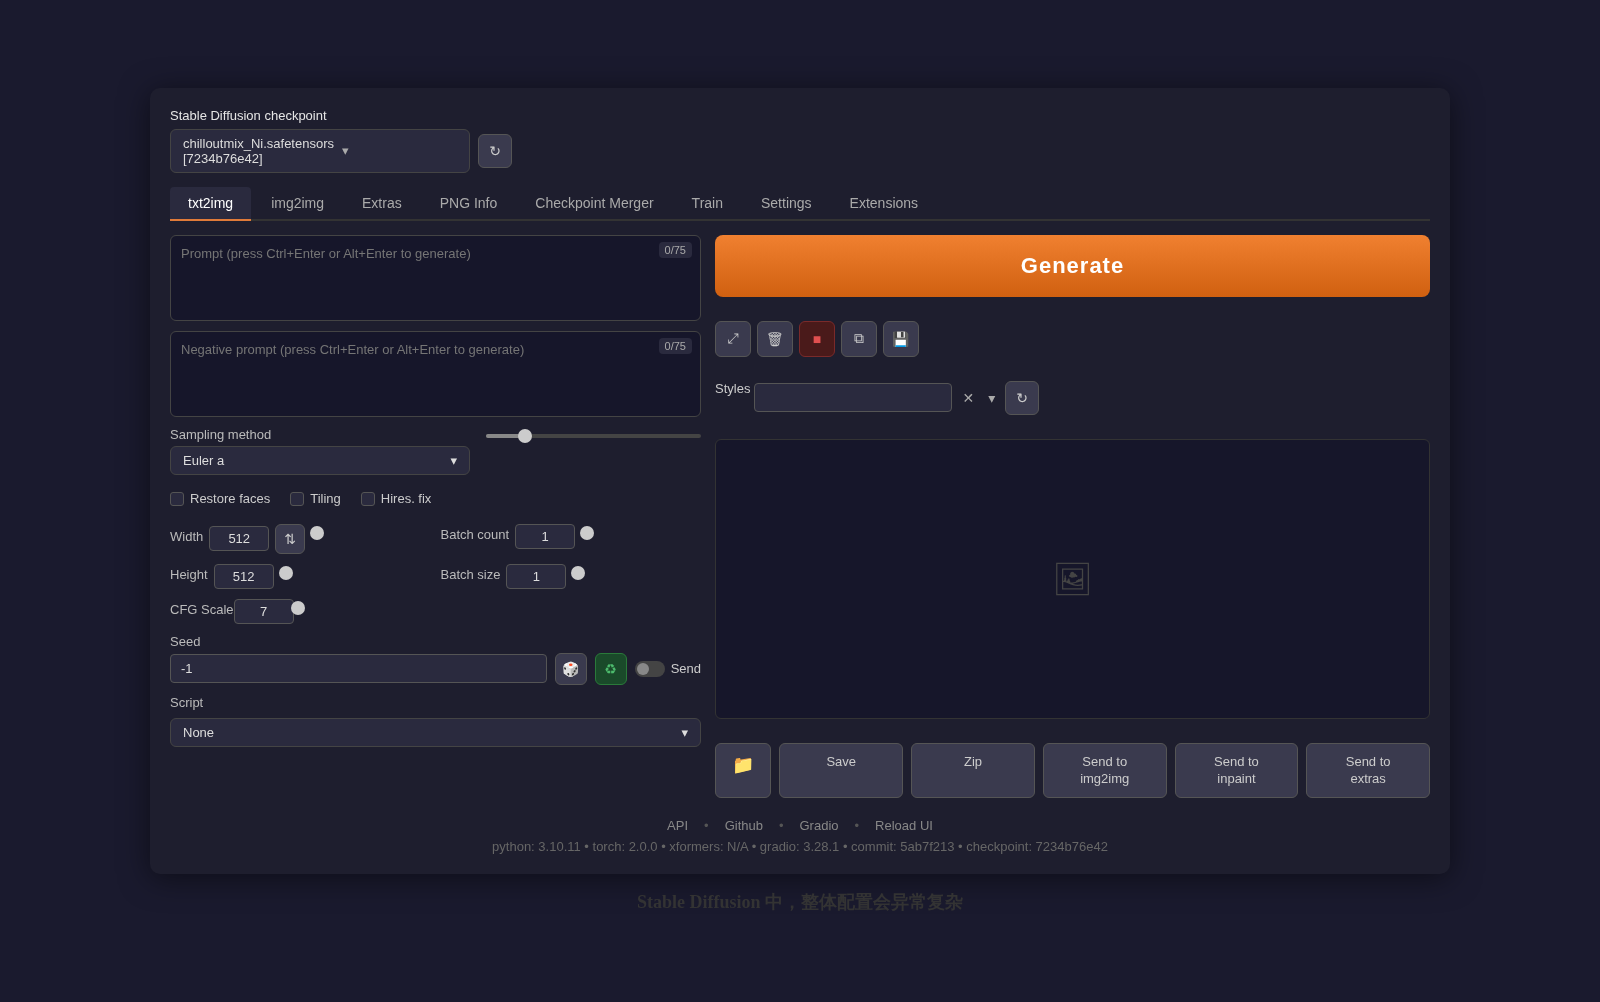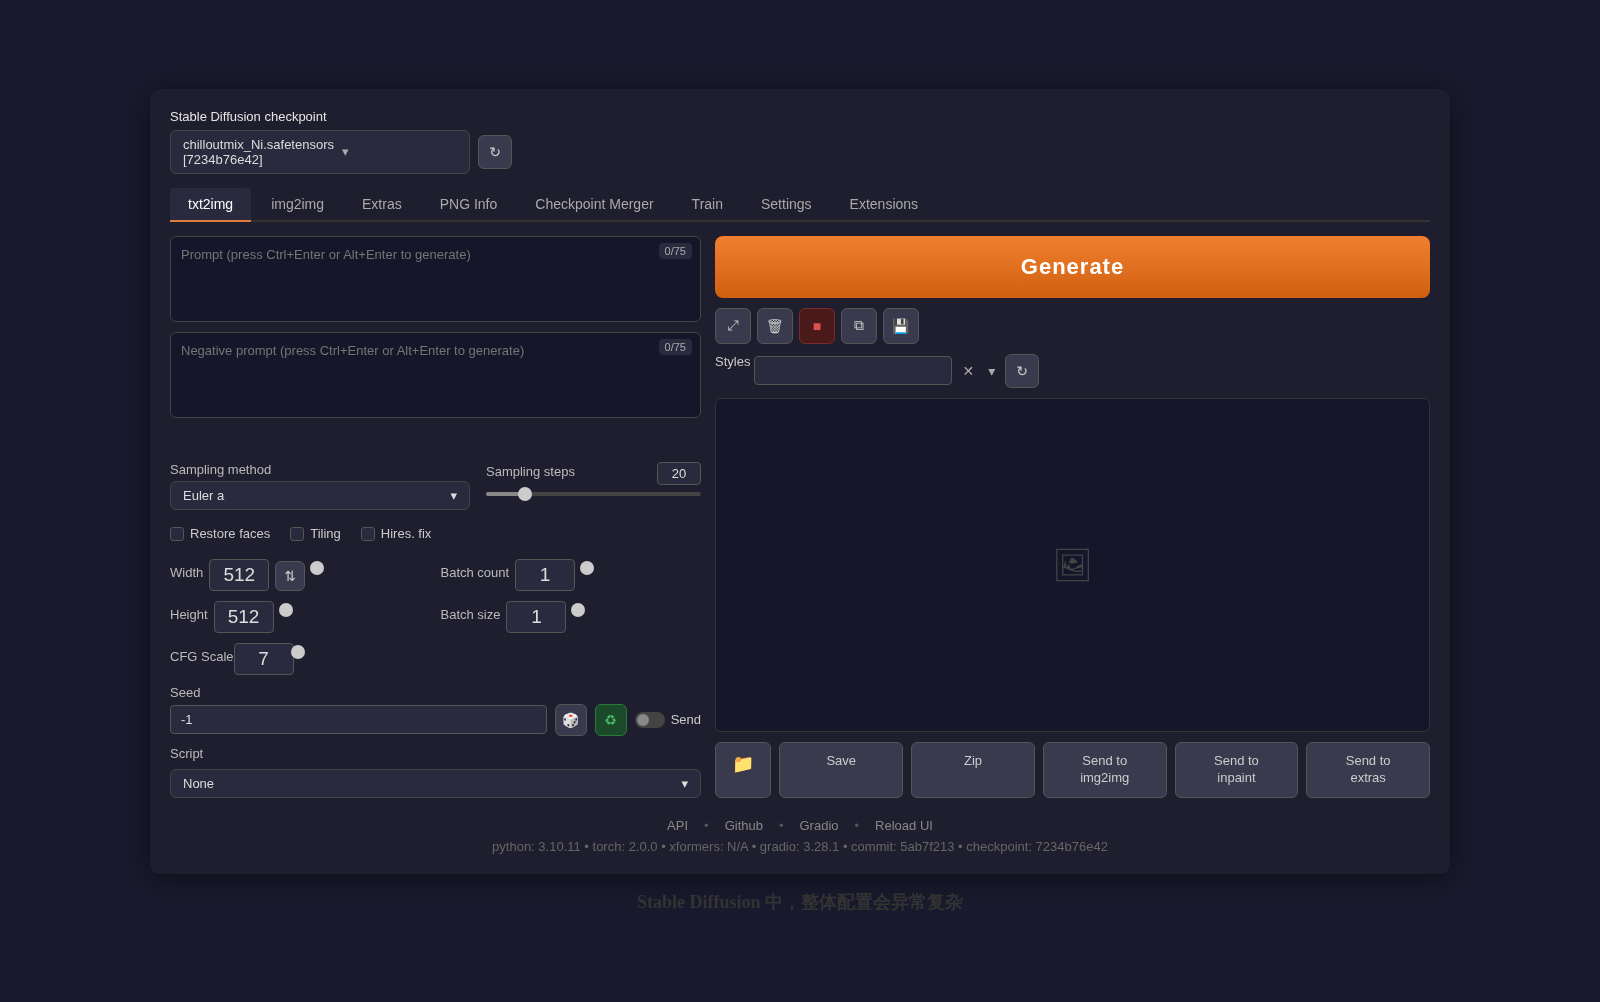--- a/index.html
+++ b/index.html
@@ -94,21 +94,21 @@
     .left-panel {
       flex: 1;
       display: flex;
       flex-direction: column;
       gap: 10px;
     }
     .right-panel {
       width: 715px;
       display: flex;
       flex-direction: column;
-      gap: 10px;
+      gap: 24px;
     }
 
     
     .prompt-box {
       position: relative;
       background: #16162a;
       border: 1px solid #444;
       border-radius: 6px;
       padding: 10px;
     }
@@ -132,21 +132,20 @@
       font-size: 11px;
       padding: 2px 6px;
       border-radius: 4px;
     }
 
     .sampling-row {
       display: flex;
       gap: 16px;
       align-items: flex-start;
       margin-bottom: 6px;
-      margin-top: 34px;
     }
     .sampling-left { width: 300px; }
     .sampling-right { flex: 1; }
 
     .select-box {
       background: #2a2a3e;
       border: 1px solid #444;
       color: #ddd;
       padding: 6px 12px;
       border-radius: 6px;
@@ -243,21 +242,21 @@
       display: flex;
       align-items: center;
       gap: 6px;
     }
     .dim-value {
       background: #2a2a3e;
       border: 1px solid #555;
       color: #ddd;
       border-radius: 4px;
       padding: 4px 8px;
-      font-size: 19px;
+      font-size: 13px;
       min-width: 60px;
       text-align: center;
     }
     .swap-btn {
       background: #3a3a4e;
       border: 1px solid #555;
       border-radius: 6px;
       width: 30px;
       height: 30px;
       display: flex;
@@ -518,24 +517,20 @@
 
       <div class="sampling-row">
         <div class="sampling-left">
           <div class="section-label">Sampling method</div>
           <div class="select-box">
             <span>Euler a</span>
             <span>▾</span>
           </div>
         </div>
         <div class="sampling-right">
-          <div class="steps-row">
-            <div class="section-label" style="flex:1">Sampling steps</div>
-            <div class="steps-val">20</div>
-          </div>
           <div class="slider-container">
             <div class="slider-track">
               <div class="slider-fill" style="width:18%"></div>
               <div class="slider-thumb" style="left:18%"></div>
             </div>
           </div>
         </div>
       </div>
 
       <div class="checkboxes-row">

